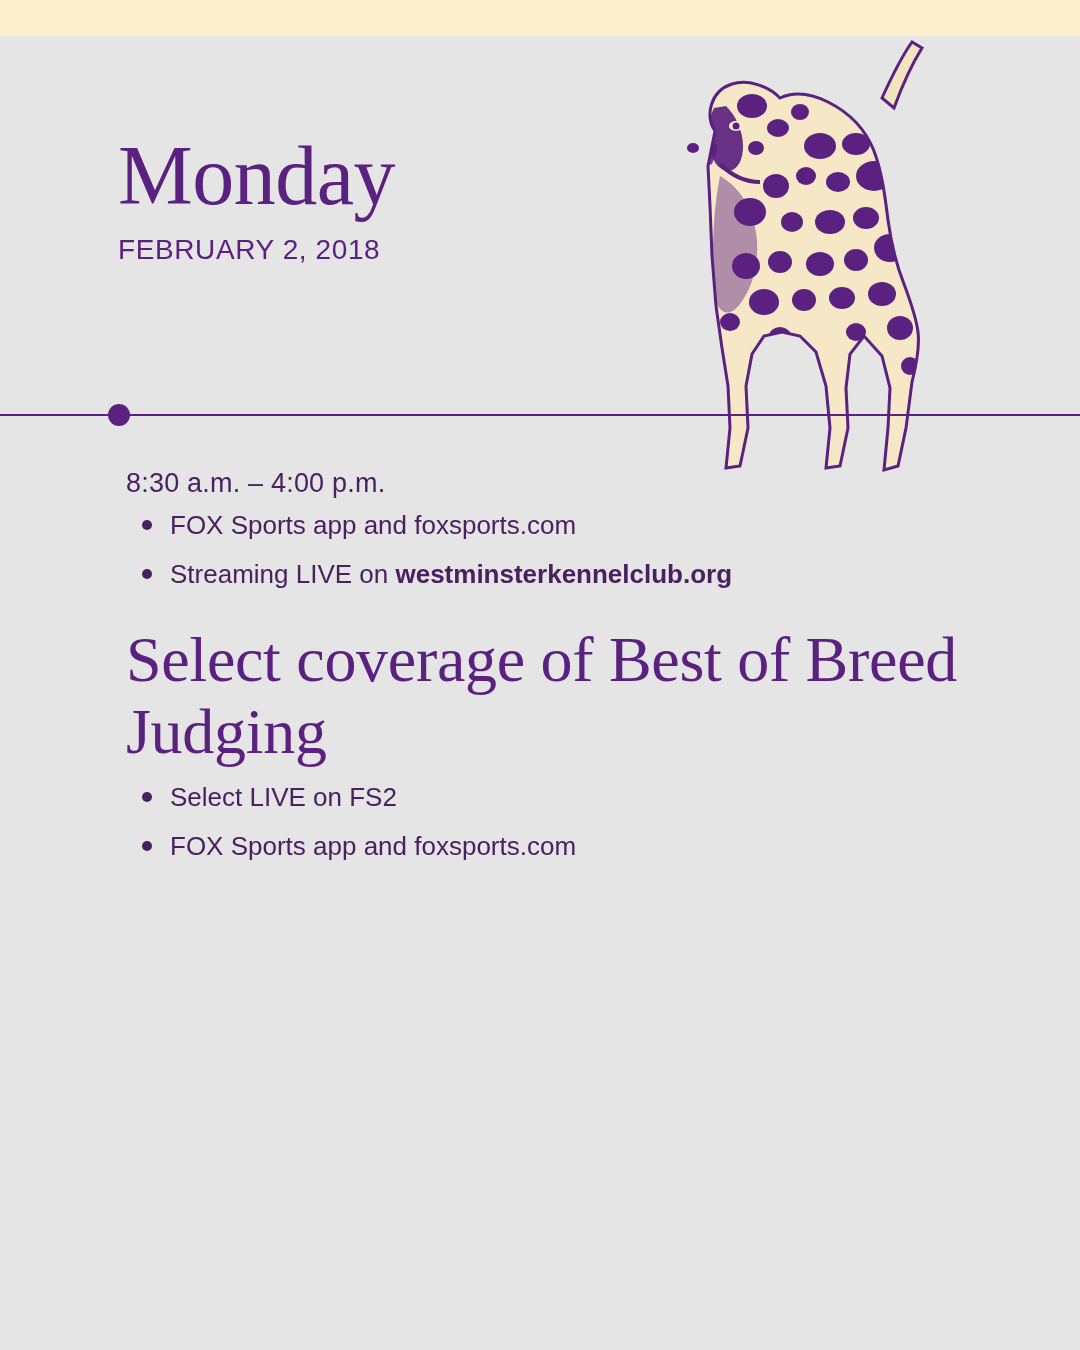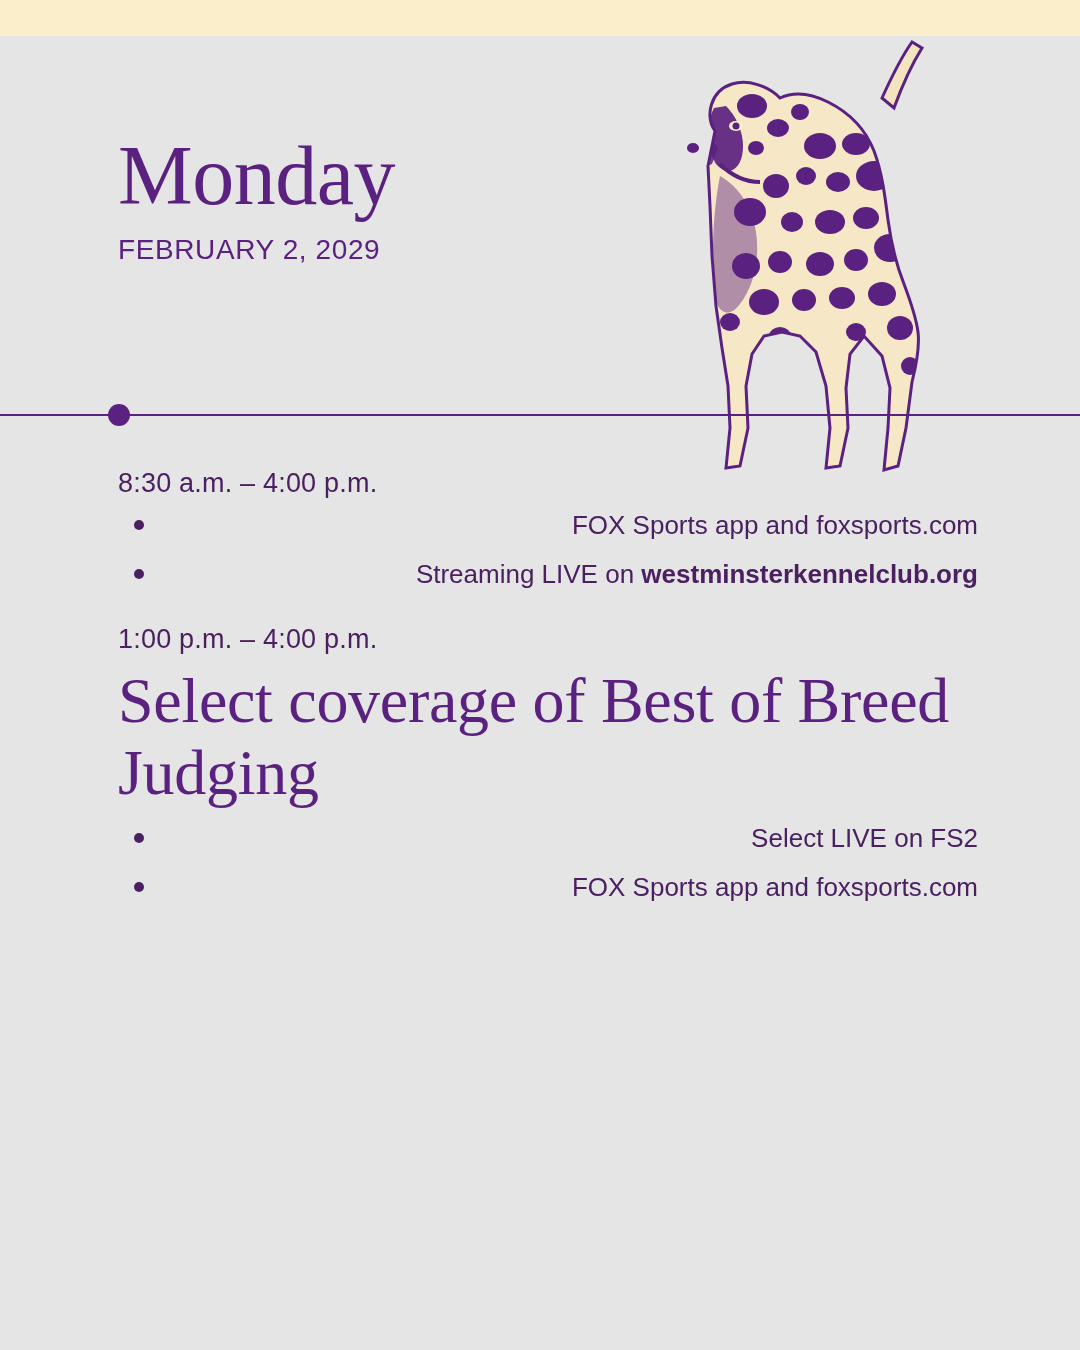--- a/index.html
+++ b/index.html
@@ -67,21 +67,21 @@
     left: 660px;
     top: 0px;
     width: 300px;
     height: 460px;
   }
   .dog-wrap svg { display: block; }
 
   
   .schedule {
     position: absolute;
-    left: 118px;
+    left: 126px;
     top: 432px;
     width: 860px;
   }
   .block { margin-bottom: 6px; }
   .time {
     font-size: 27px;
     color: #4a2060;
     letter-spacing: 0.2px;
     margin-bottom: 10px;
   }
@@ -101,21 +101,20 @@
     list-style: none;
     margin: 0 0 30px 8px;
   }
   ul.bullets li {
     position: relative;
     padding-left: 36px;
     font-size: 26px;
     color: #4a2060;
     margin-bottom: 16px;
     line-height: 1.25;
-    text-align: right;
   }
   ul.bullets li::before {
     content: "";
     position: absolute;
     left: 8px;
     top: 11px;
     width: 10px;
     height: 10px;
     border-radius: 50%;
     background: #4a2060;
@@ -133,21 +132,21 @@
     color: #4a2060;
   }
 </style>
 </head>
 <body>
 
 <div class="poster">
 
   <div class="header">
     <div class="day-title">Monday</div>
-    <div class="date-sub">FEBRUARY 2, 2029</div>
+    <div class="date-sub">FEBRUARY 2, 2018</div>
   </div>
 
   <div class="dog-wrap">
     <svg width="300" height="460" viewBox="0 0 300 460" xmlns="http://www.w3.org/2000/svg">
       <defs>
         <clipPath id="dogclip">
           <path d="M55 95 C45 80 50 55 72 48 C88 43 108 50 120 62 C135 55 152 58 168 66
                    C188 76 205 92 214 115 C222 136 225 160 228 184 C231 206 236 228 244 248
                    C250 264 256 280 258 296 C260 312 256 330 252 346 L246 392 L238 430 L224 434
                    L228 392 L230 352 L222 320 L204 300 L190 318 L186 352 L188 392 L180 430 L166 432
@@ -224,21 +223,20 @@
         <li>
           <span>FOX Sports app and foxsports.com</span><span class="bold-link"></span>
         </li>
         <li>
           <span>Streaming LIVE on </span><span class="bold-link">westminsterkennelclub.org</span>
         </li>
       </ul>
     </div>
 
     <div class="block block2">
-      <div class="time">1:00 p.m. – 4:00 p.m.</div>
       <div class="event-title small">Select coverage of Best of Breed Judging</div>
       <ul class="bullets">
         <li>
           <span>Select LIVE on FS2</span><span class="bold-link"></span>
         </li>
         <li>
           <span>FOX Sports app and foxsports.com</span><span class="bold-link"></span>
         </li>
       </ul>
     </div>

